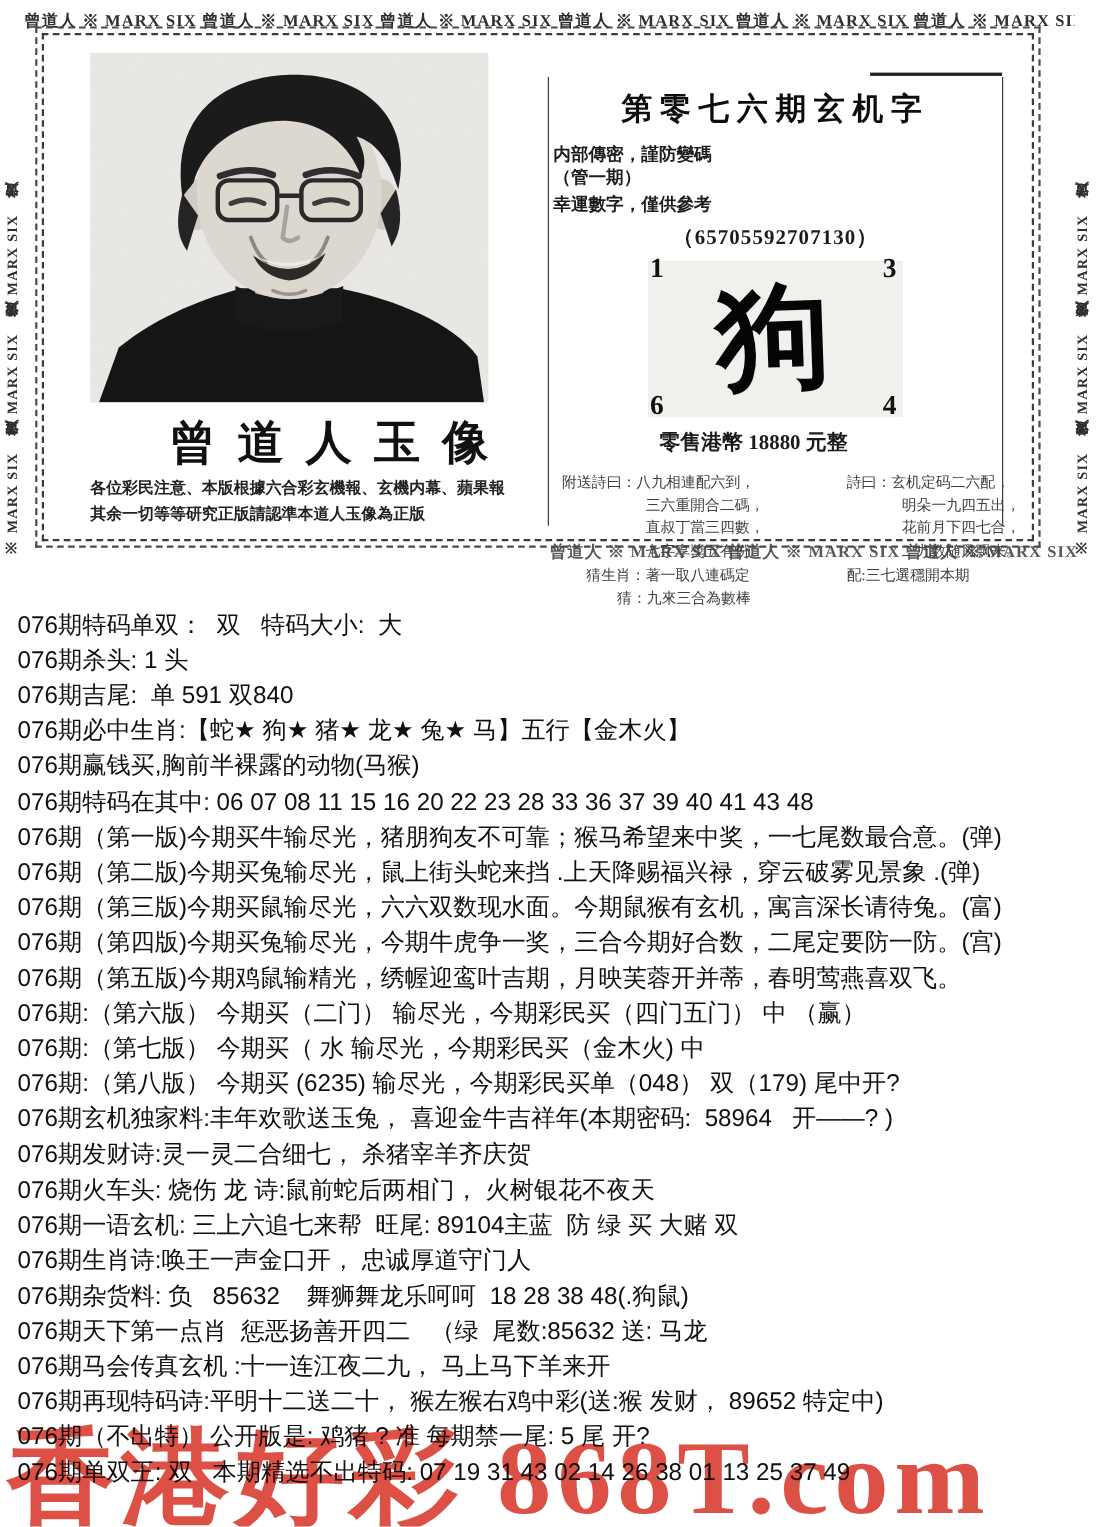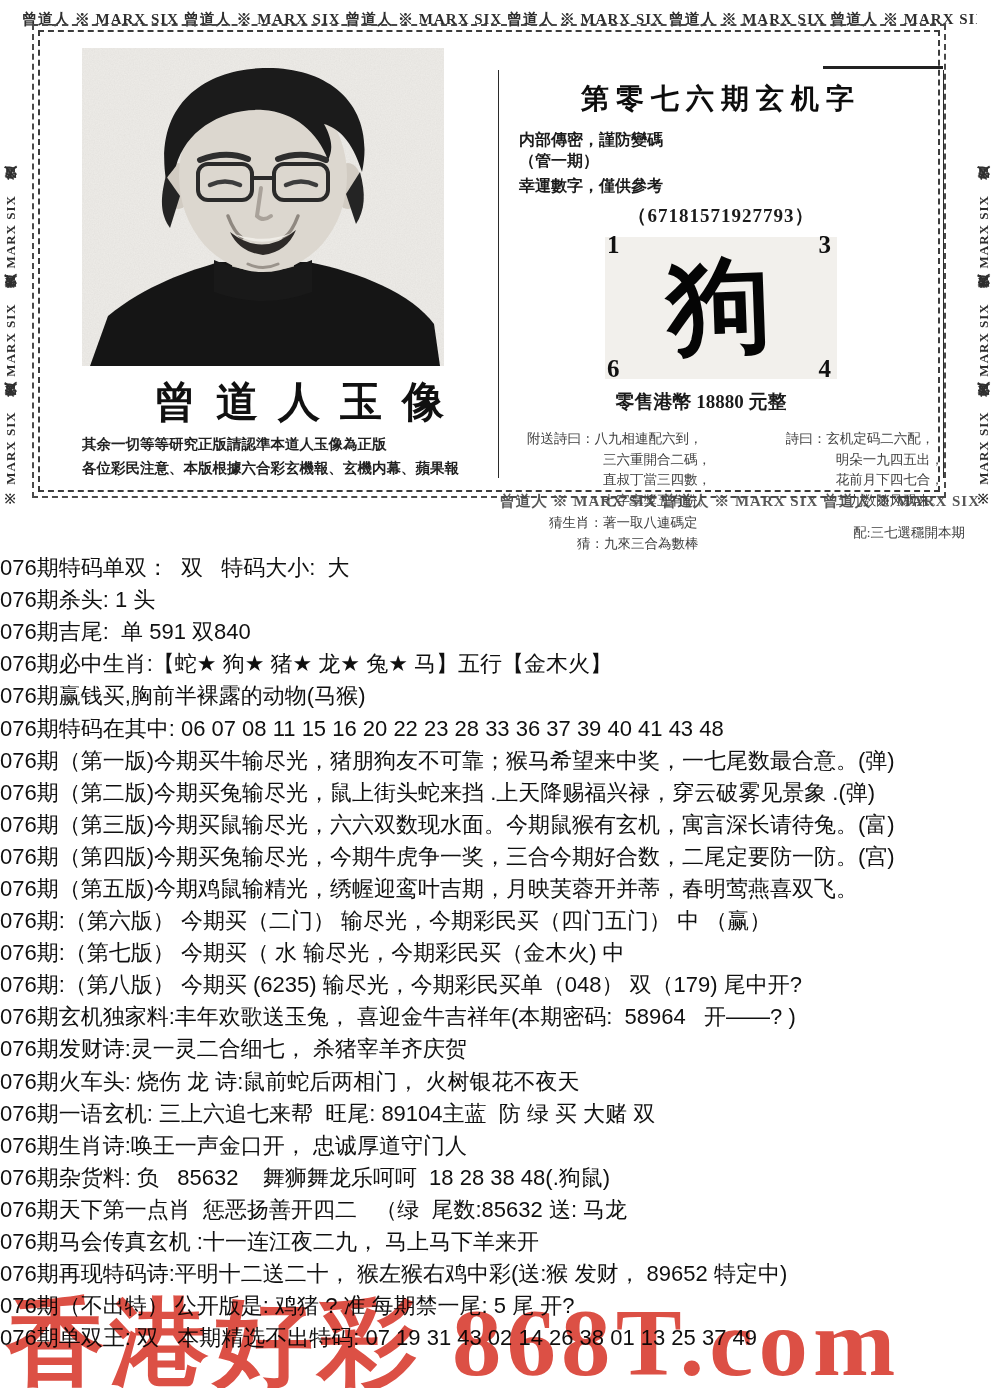--- a/index.html
+++ b/index.html
@@ -23,21 +23,21 @@
          border:2px dashed #3c3c3c;outline:2px dashed #4a4a4a;outline-offset:4px;background:#fff;}
 
   .photo-col{position:absolute;left:42px;top:16px;width:382px;}
   .photo{width:362px;height:318px;overflow:hidden;background:#efede9;}
   .caption{margin-top:8px;text-align:right;font-family:"Liberation Serif","DejaVu Serif",serif;
            font-weight:bold;font-size:42px;letter-spacing:20px;color:#111;}
   .note{margin-top:4px;font-family:"Liberation Serif","DejaVu Serif",serif;
         font-size:14.5px;font-weight:bold;color:#222;line-height:20px;white-space:nowrap;}
 
   .panel{position:absolute;left:458px;top:38px;width:412px;height:408px;
-         border-left:1.5px solid #2b2b2b;border-right:1.5px solid #2b2b2b;padding:0 16px;}
+         border-left:1.5px solid #2b2b2b;border-right:1.5px solid #2b2b2b;padding:0 0;}
   .panel::before{content:"";position:absolute;right:0;top:-4px;width:120px;border-top:3px solid #222;}
   .p-title{margin-top:10px;text-align:center;font-family:"Liberation Serif","DejaVu Serif",serif;
            font-weight:bold;font-size:28px;letter-spacing:7px;color:#0d0d0d;}
   .p-row{display:flex;justify-content:space-between;margin-top:12px;padding:0 4px;
          font-family:"Liberation Serif","DejaVu Serif",serif;font-weight:bold;font-size:16px;flex-direction:column;}
   .p-line{margin-top:4px;padding:0 4px;font-family:"Liberation Serif","DejaVu Serif",serif;
           font-weight:bold;font-size:16px;}
   .p-code{margin-top:6px;text-align:center;font-family:"Liberation Serif","DejaVu Serif",serif;
           font-weight:bold;font-size:19px;letter-spacing:1px;}
   .zbox{position:relative;width:232px;height:142px;margin:8px auto 0;background:#f2f0ec;}
@@ -48,24 +48,24 @@
   .corner.tl{left:2px;top:-6px;} .corner.tr{right:6px;top:-6px;}
   .corner.bl{left:2px;bottom:-4px;} .corner.br{right:6px;bottom:-4px;}
   .price{margin-top:10px;text-align:center;padding-right:40px;
          font-family:"Liberation Serif","DejaVu Serif",serif;font-weight:bold;font-size:19px;}
   .poems{display:grid;grid-template-columns:56% 44%;margin-top:14px;
          font-family:"Liberation Serif","DejaVu Serif",serif;font-weight:normal;
          font-size:13.5px;line-height:20.5px;color:#404040;gap:38px;}
   .pl0{padding-left:12px;} .pl1{padding-left:88px;}
   .pr0{padding-left:2px;} .pr1{padding-left:52px;}
   .g1{padding-left:34px;margin-top:2px;} .g2{padding-left:62px;}
-  .match{padding-left:2px;margin-top:12px;text-align:right;}
-
-  
-  .body-lines{position:absolute;left:0;top:552px;width:975px;}
+  .match{padding-left:2px;margin-top:2px;}
+
+  
+  .body-lines{position:absolute;left:16px;top:552px;width:975px;}
   .line{height:32.1px;display:flex;align-items:center;font-size:22px;color:#101010;
         white-space:pre;letter-spacing:0;}
 
   
   .watermark{position:absolute;left:6px;top:1280px;z-index:5;
              font-family:"Liberation Serif","DejaVu Serif",serif;font-weight:bold;
              font-size:95px;letter-spacing:5px;color:#d7372b;opacity:.88;
              mix-blend-mode:multiply;transform:scaleX(1.04);transform-origin:left;white-space:nowrap;}
 </style>
 </head>
@@ -122,32 +122,32 @@
           <path d="M146,168 Q152,184 160,190" stroke="#8f8880" stroke-width="3.5" fill="none" stroke-linecap="round"></path>
           <path d="M216,168 Q210,184 202,190" stroke="#8f8880" stroke-width="3.5" fill="none" stroke-linecap="round"></path>
 
           <path d="M148,184 Q181,210 214,182 Q205,204 181,207 Q157,204 148,184 Z" fill="#2e2a28"></path>
           <path d="M152,186 Q181,202 210,185 Q181,196 152,186 Z" fill="#efece6"></path>
 
           <path d="M166,216 Q181,223 196,216" stroke="#9a938b" stroke-width="3" fill="none" stroke-linecap="round"></path>
         </svg>
       </div>
       <div class="caption">曾道人玉像</div>
+      <div class="note">各位彩民注意、本版根據六合彩玄機報、玄機内幕、蘋果報</div>
       <div class="note">其余一切等等研究正版請認準本道人玉像為正版</div>
-      <div class="note">各位彩民注意、本版根據六合彩玄機報、玄機内幕、蘋果報</div>
     </div>
 
     <div class="panel">
       <div class="p-title">第零七六期玄机字</div>
       <div class="p-row">
         <span>内部傳密，謹防變碼</span>
         <span>（管一期）</span>
       </div>
       <div class="p-line">幸運數字，僅供參考</div>
-      <div class="p-code">（67181571927793）</div>
+      <div class="p-code">（65705592707130）</div>
 
       <div class="zbox">
         <span class="corner tl">1</span>
         <span class="corner tr">3</span>
         <span class="zchar">狗</span>
         <span class="corner bl">6</span>
         <span class="corner br">4</span>
       </div>
 
       <div class="price">零售港幣 18880 元整</div>

